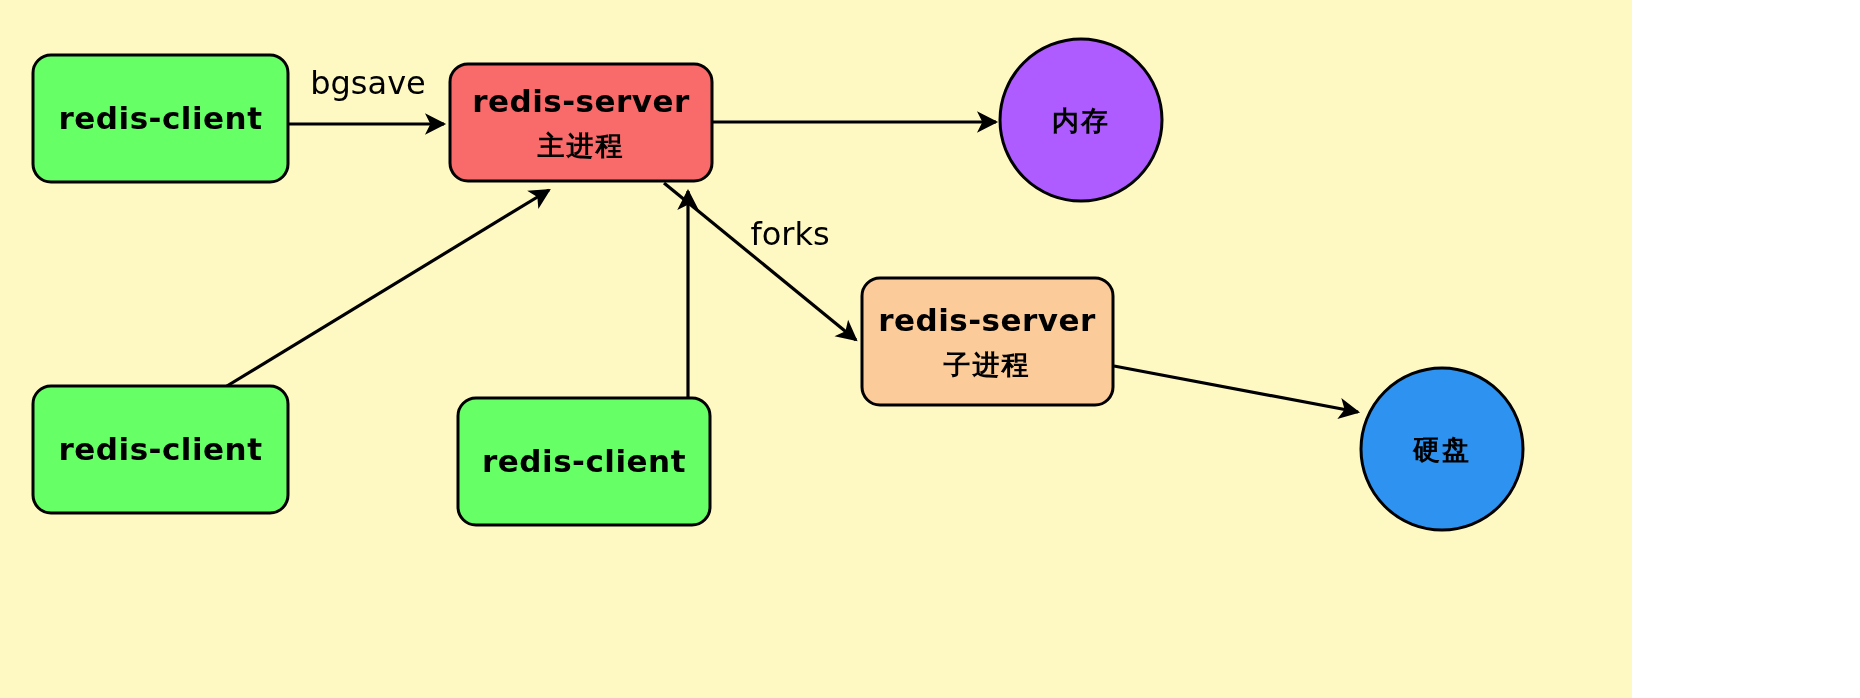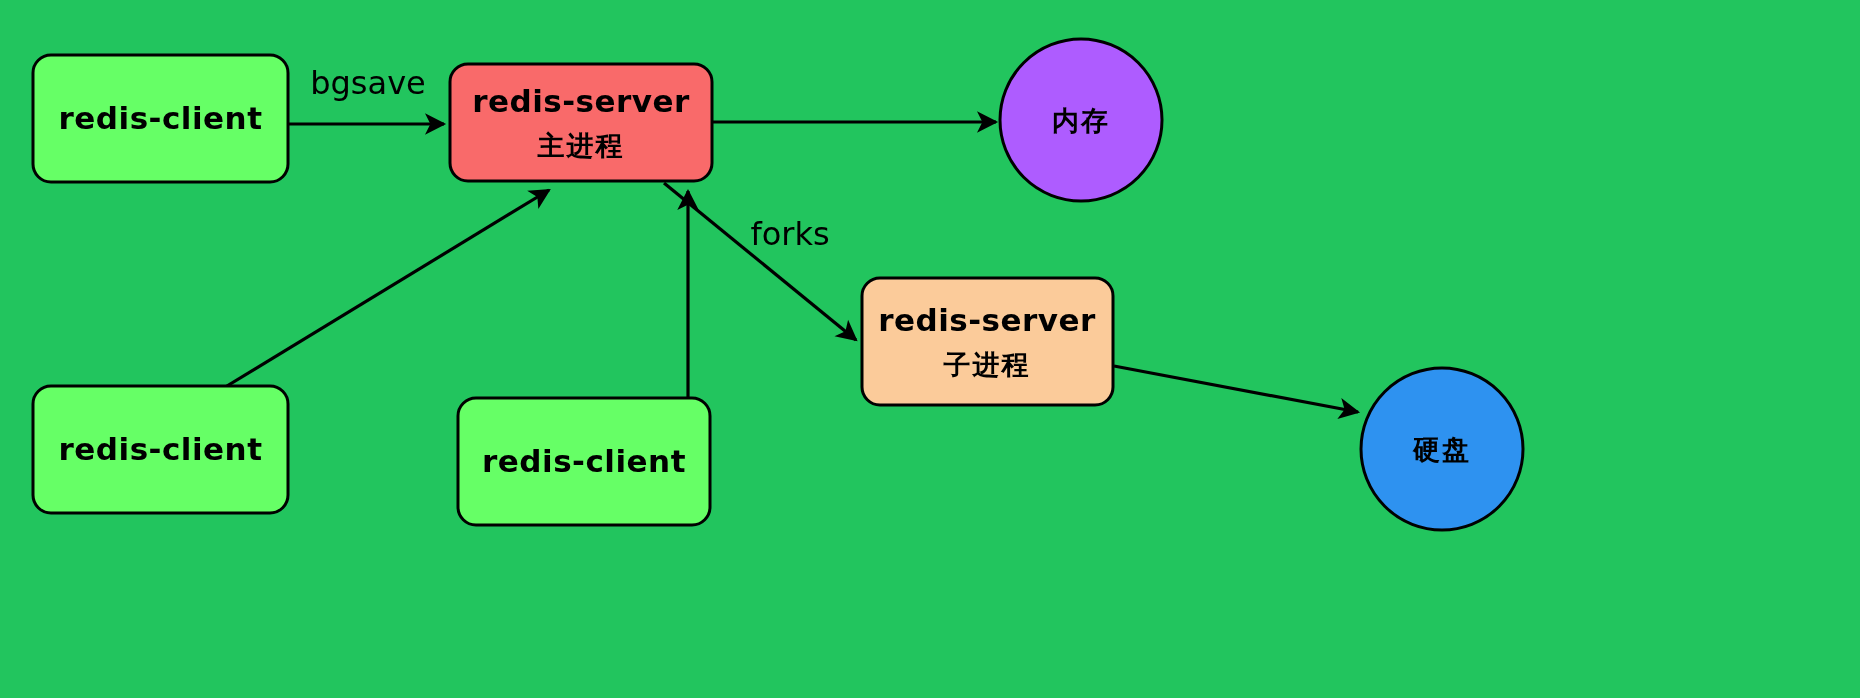--- a/index.html
+++ b/index.html
@@ -6,23 +6,23 @@
   html, body {
     margin: 0;
     padding: 0;
     background: #ffffff;
   }
   body {
     font-family: "DejaVu Sans", sans-serif;
   }
   #canvas-wrap {
     position: relative;
-    width: 1860px;
+    width: 1632px;
     height: 698px;
-    background: #22c55e;
+    background: #fef9c3;
     overflow: hidden;
   }
   svg#diagram {
     position: absolute;
     left: 0;
     top: 0;
     width: 1860px;
     height: 698px;
     display: block;
   }

